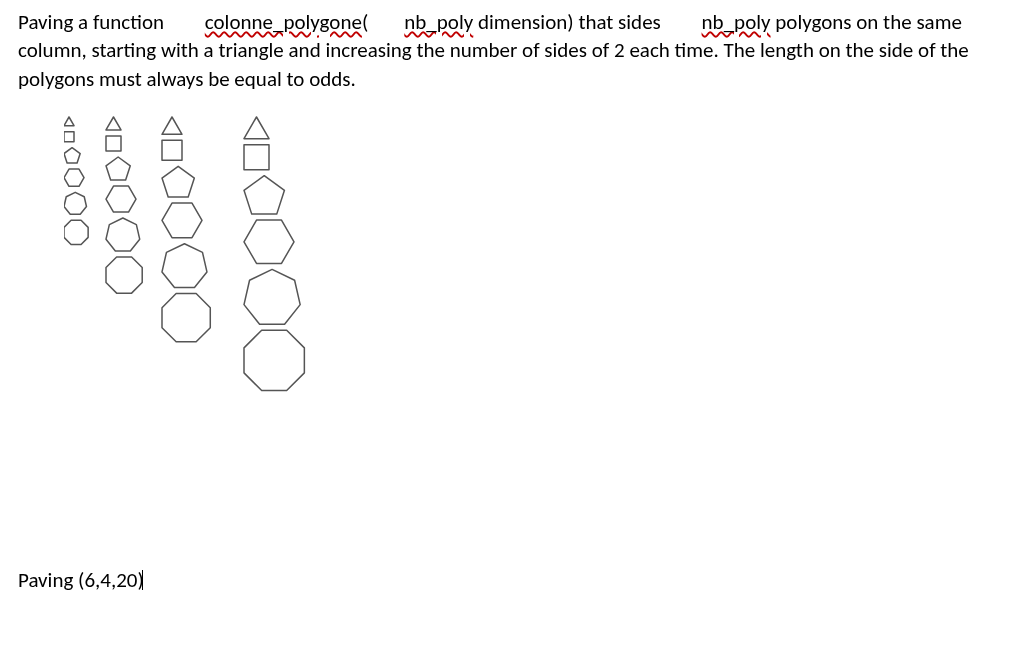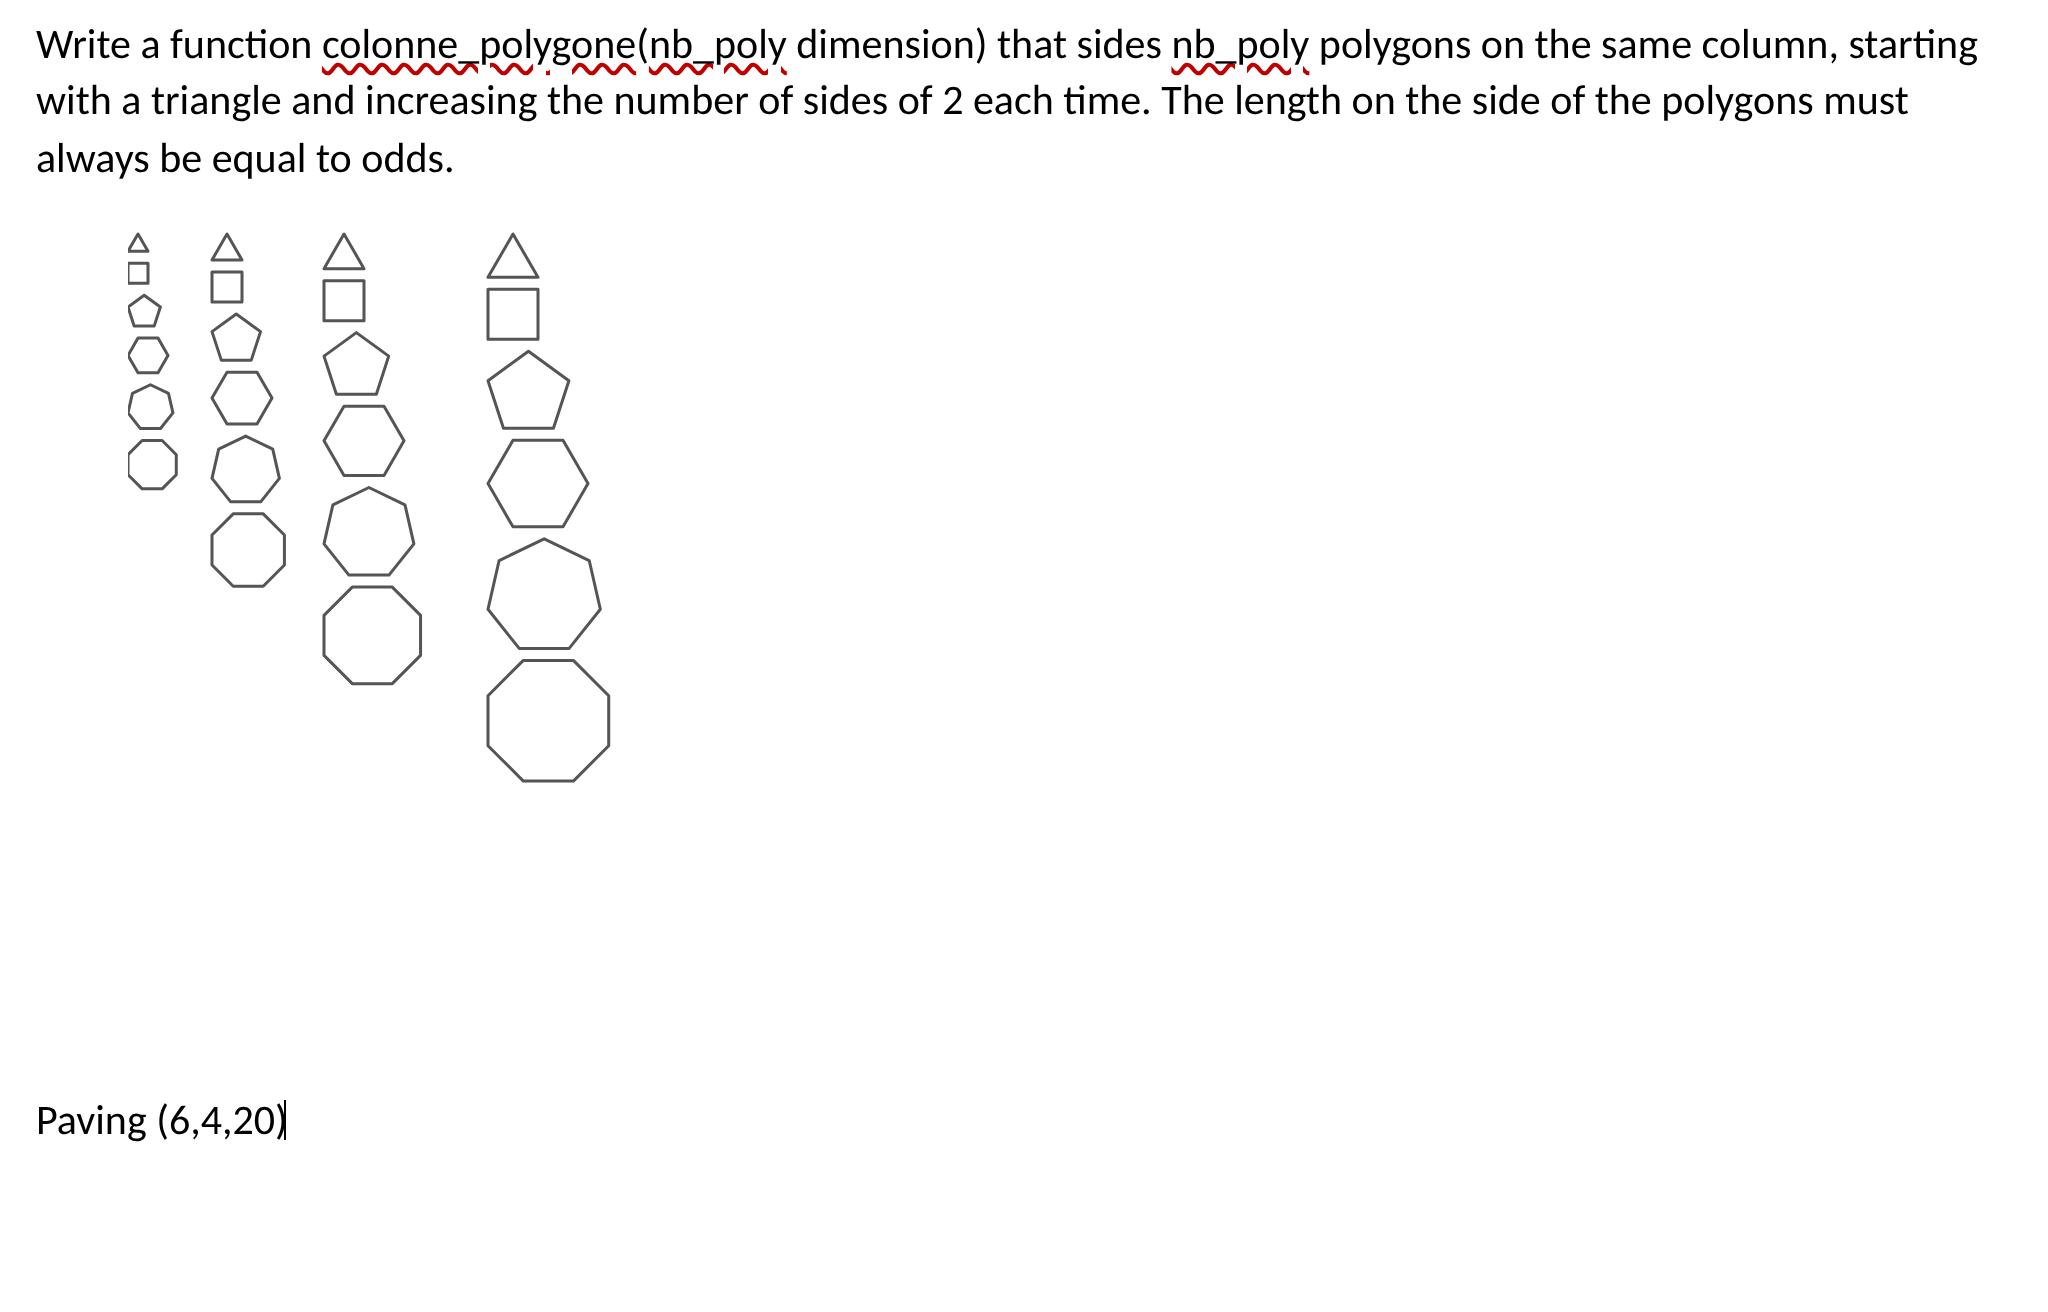--- a/index.html
+++ b/index.html
@@ -19,43 +19,44 @@
     .paragraph {
       line-height: 1.35;
       margin-bottom: 10px;
     }
     .spellcheck {
       text-decoration: underline;
       text-decoration-style: wavy;
       text-decoration-color: #c00000;
       text-decoration-thickness: 1.5px;
       text-underline-offset: 2px;
+      margin-left: 36px;
     }
     .polygon-svg {
       margin-top: 6px;
       margin-left: 46px;
       display: block;
     }
     .caption {
-      margin-top: 4px;
+      margin-top: 24px;
     }
     .cursor {
       display: inline-block;
       width: 1px;
       height: 20px;
       background: #000;
       vertical-align: -3px;
       margin-left: -2px;
     }
   </style>
 </head>
 <body>
 
 <p class="paragraph">
-  <span>Write a function </span><span class="spellcheck">colonne_polygone</span><span>(</span><span class="spellcheck">nb_poly</span><span> dimension) that sides </span><span class="spellcheck">nb_poly</span><span> polygons on the same column, starting with a triangle and increasing the number of sides of 2 each time. The length on the side of the polygons must always be equal to odds.</span>
+  <span>Paving a function </span><span class="spellcheck">colonne_polygone</span><span>(</span><span class="spellcheck">nb_poly</span><span> dimension) that sides </span><span class="spellcheck">nb_poly</span><span> polygons on the same column, starting with a triangle and increasing the number of sides of 2 each time. The length on the side of the polygons must always be equal to odds.</span>
 </p>
 
 <svg class="polygon-svg" id="polysvg" width="340" height="440">
     <polygon points="0.00,22.66 10.00,22.66 5.00,14.00" fill="none" stroke="#555555" stroke-width="1.5" stroke-linejoin="round"></polygon>
     <polygon points="0.00,38.66 10.00,38.66 10.00,28.66 0.00,28.66" fill="none" stroke="#555555" stroke-width="1.5" stroke-linejoin="round"></polygon>
     <polygon points="3.09,60.05 13.09,60.05 16.18,50.54 8.09,44.66 0.00,50.54" fill="none" stroke="#555555" stroke-width="1.5" stroke-linejoin="round"></polygon>
     <polygon points="5.00,83.37 15.00,83.37 20.00,74.71 15.00,66.05 5.00,66.05 0.00,74.71" fill="none" stroke="#555555" stroke-width="1.5" stroke-linejoin="round"></polygon>
     <polygon points="6.23,111.28 16.23,111.28 22.47,103.46 20.24,93.71 11.23,89.37 2.23,93.71 -0.00,103.46" fill="none" stroke="#555555" stroke-width="1.5" stroke-linejoin="round"></polygon>
     <polygon points="7.07,141.42 17.07,141.42 24.14,134.35 24.14,124.35 17.07,117.28 7.07,117.28 0.00,124.35 -0.00,134.35" fill="none" stroke="#555555" stroke-width="1.5" stroke-linejoin="round"></polygon>
     <polygon points="42.00,26.99 57.00,26.99 49.50,14.00" fill="none" stroke="#555555" stroke-width="1.5" stroke-linejoin="round"></polygon>

